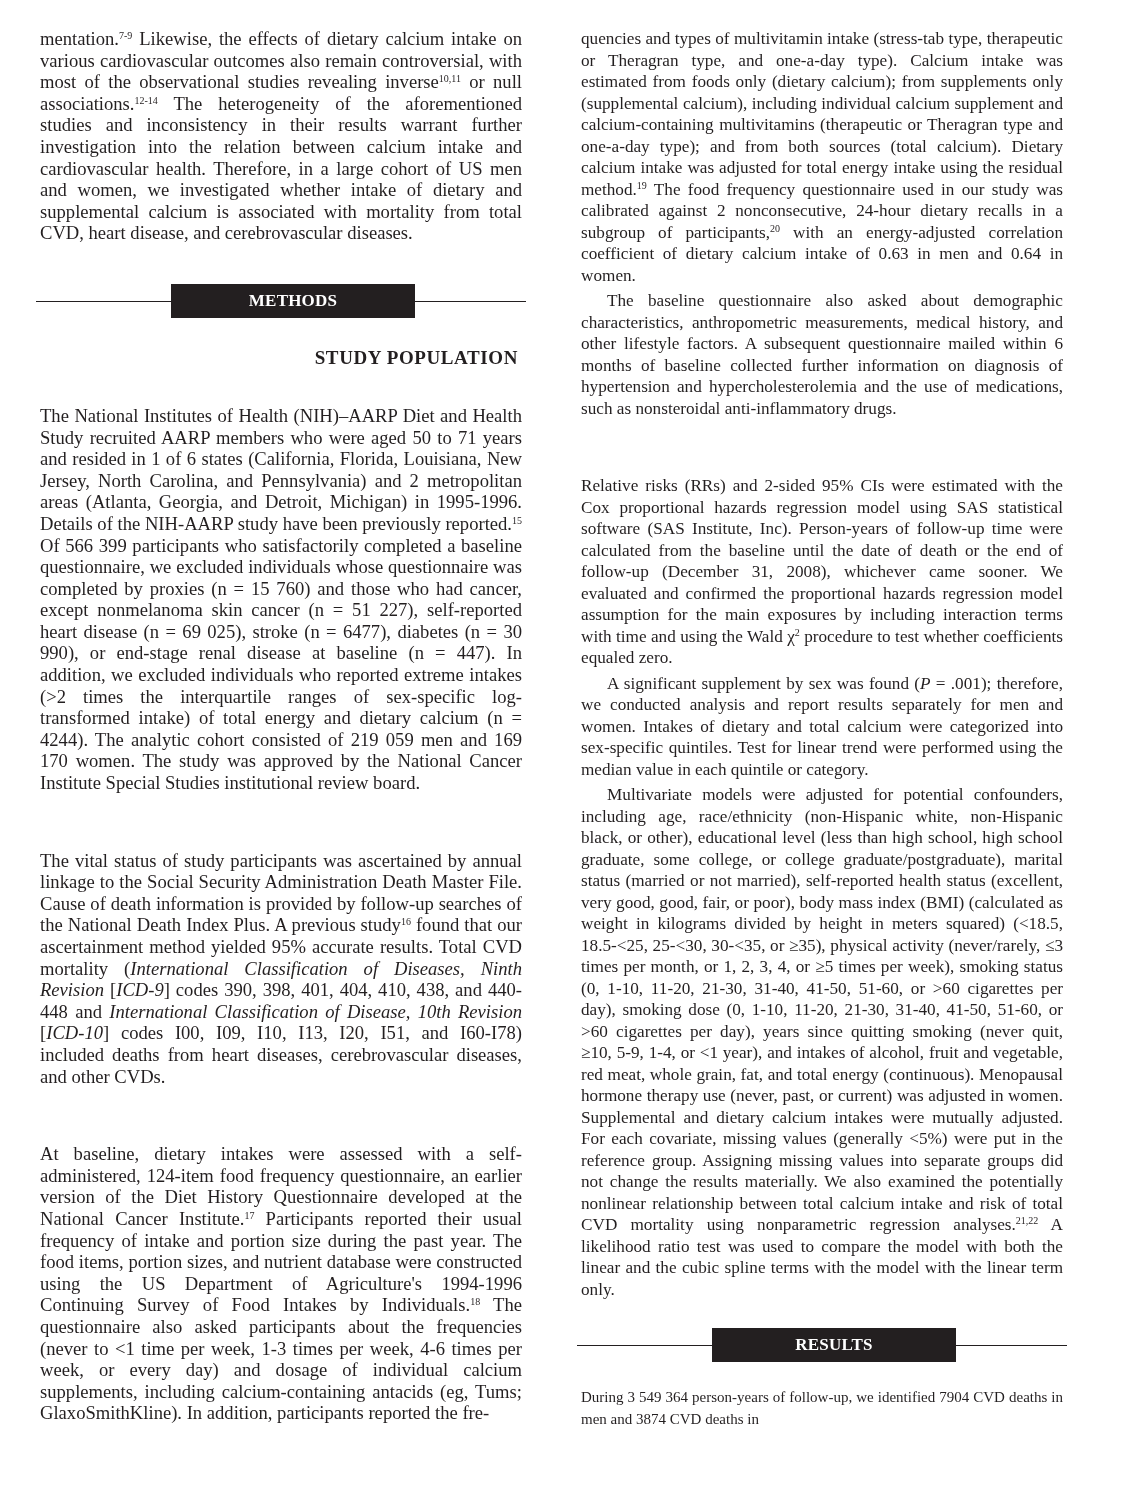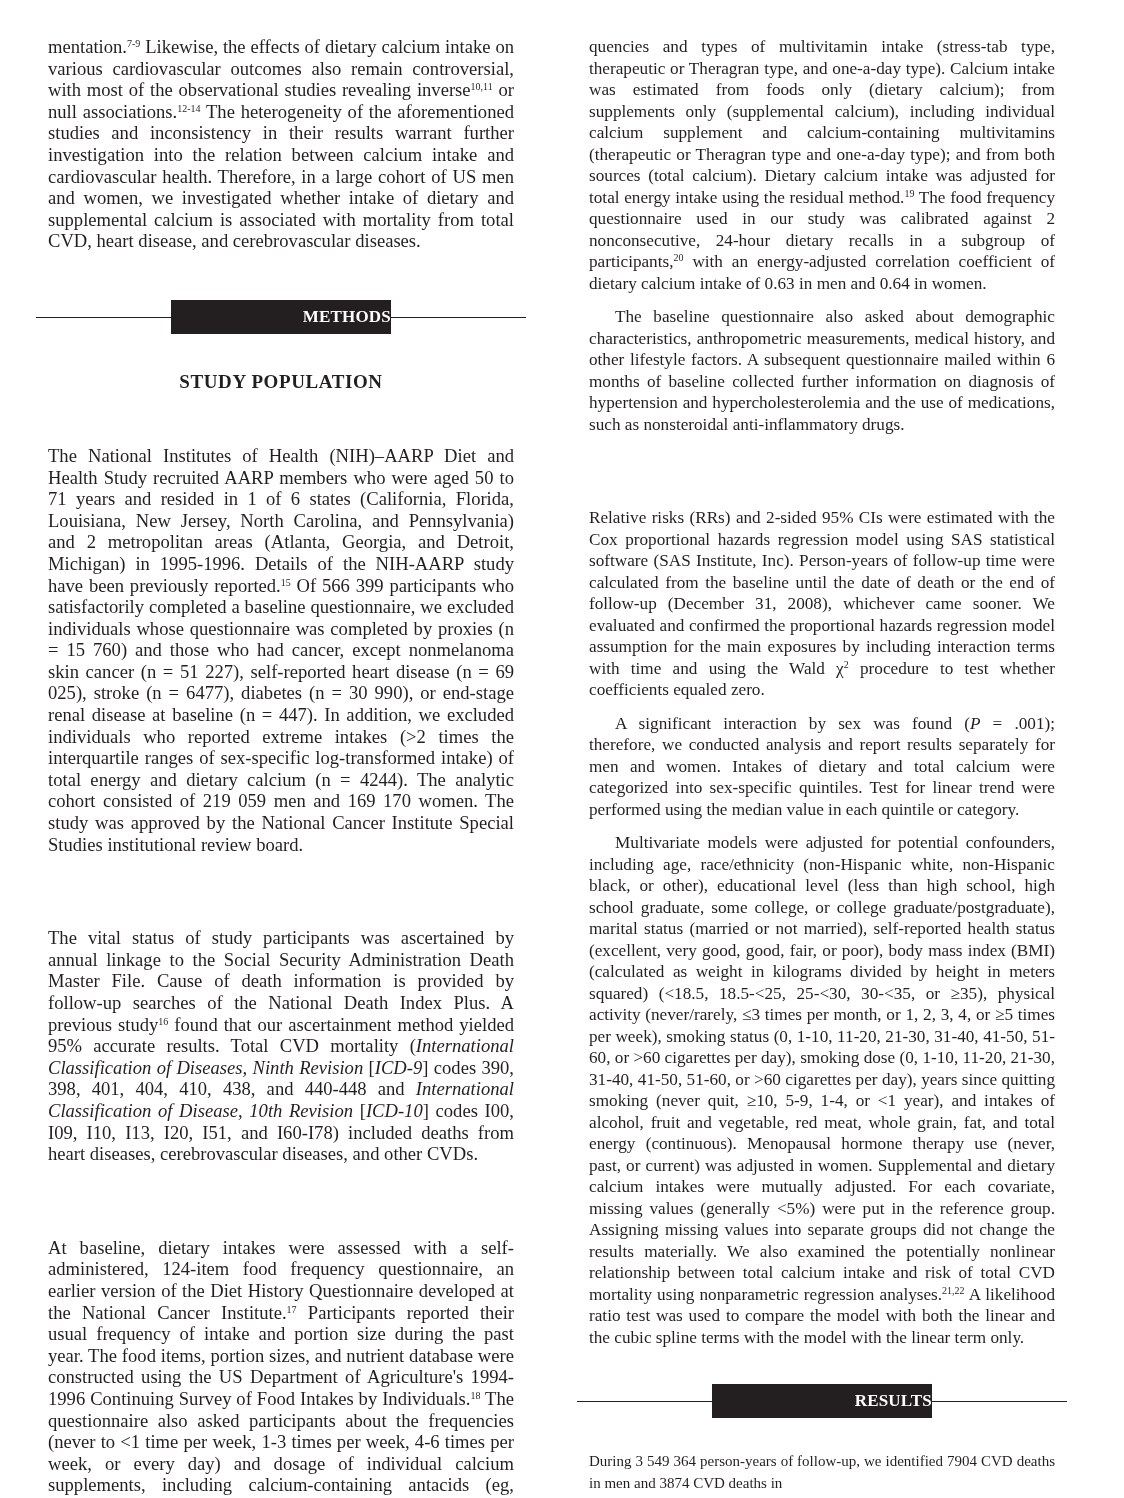--- a/index.html
+++ b/index.html
@@ -9,37 +9,37 @@
     color: #231f20;
   }
   .col {
     position: absolute; top: 24px;
     font-size: 18.6px; line-height: 21.6px;
     text-align: justify;
   }
   .col-left { left: 36px; width: 490px; }
   .col-right { left: 577px; width: 490px; }
   .col-right { font-size: 17.2px; line-height: 21.5px; font-family: Liberation Serif, serif; }
-  p { margin: 12px; }
+  p { margin: 4px; }
   p.indent { text-indent: 26px; }
   sup { font-size: 10px; line-height: 0; vertical-align: 6px; }
   .banner {
     position: relative; height: 34px; margin: 0;
   }
   .banner .rule {
     position: absolute; left: 0; right: 0; top: 17px; height: 1px; background: #231f20;
   }
   .banner .label {
-    position: absolute; left: 135px; width: 220px; top: 0; height: 34px;
-    background: #231f20; color: #ffffff; text-align: right;
+    position: absolute; left: 135px; width: 244px; top: 0; height: 34px;
+    background: #231f20; color: #ffffff; text-align: center;
     font-weight: bold; font-size: 17px; line-height: 34px; letter-spacing: 0.2px;
   }
   .subhead {
-    text-align: center; font-size: 19px; letter-spacing: 0.6px;
-    line-height: 23px; margin: 16px;
+    text-align: right; font-size: 19px; letter-spacing: 0.6px;
+    line-height: 23px; margin: 8px;
   }
   .gap-s { height: 20px; }
   .gap-m { height: 24px; }
   .gap-l { height: 36px; }
   .col-right .subhead { font-size: 18px; }
 </style>
 </head>
 <body>
 
 <div class="col col-left">
@@ -65,21 +65,21 @@
   <p><span>At baseline, dietary intakes were assessed with a self-administered, 124-item food frequency questionnaire, an earlier version of the Diet History Questionnaire developed at the National Cancer Institute.</span><sup>17</sup><span> Participants reported their usual frequency of intake and portion size during the past year. The food items, portion sizes, and nutrient database were constructed using the US Department of Agriculture's 1994-1996 Continuing Survey of Food Intakes by Individuals.</span><sup>18</sup><span> The questionnaire also asked participants about the frequencies (never to &lt;1 time per week, 1-3 times per week, 4-6 times per week, or every day) and dosage of individual calcium supplements, including calcium-containing antacids (eg, Tums; GlaxoSmithKline). In addition, participants reported the fre-</span></p>
 </div>
 
 <div class="col col-right">
   <p><span>quencies and types of multivitamin intake (stress-tab type, therapeutic or Theragran type, and one-a-day type). Calcium intake was estimated from foods only (dietary calcium); from supplements only (supplemental calcium), including individual calcium supplement and calcium-containing multivitamins (therapeutic or Theragran type and one-a-day type); and from both sources (total calcium). Dietary calcium intake was adjusted for total energy intake using the residual method.</span><sup>19</sup><span> The food frequency questionnaire used in our study was calibrated against 2 nonconsecutive, 24-hour dietary recalls in a subgroup of participants,</span><sup>20</sup><span> with an energy-adjusted correlation coefficient of dietary calcium intake of 0.63 in men and 0.64 in women.</span></p>
   <p class="indent">The baseline questionnaire also asked about demographic characteristics, anthropometric measurements, medical history, and other lifestyle factors. A subsequent questionnaire mailed within 6 months of baseline collected further information on diagnosis of hypertension and hypercholesterolemia and the use of medications, such as nonsteroidal anti-inflammatory drugs.</p>
 
   <div class="gap-m"></div>
   <div class="gap-m"></div>
   <p><span>Relative risks (RRs) and 2-sided 95% CIs were estimated with the Cox proportional hazards regression model using SAS statistical software (SAS Institute, Inc). Person-years of follow-up time were calculated from the baseline until the date of death or the end of follow-up (December 31, 2008), whichever came sooner. We evaluated and confirmed the proportional hazards regression model assumption for the main exposures by including interaction terms with time and using the Wald χ</span><sup>2</sup><span> procedure to test whether coefficients equaled zero.</span></p>
-  <p class="indent"><span>A significant interaction by sex was found (</span><i>P</i><span> = .001); therefore, we conducted analysis and report results separately for men and women. Intakes of dietary and total calcium were categorized into sex-specific quintiles. Test for linear trend were performed using the median value in each quintile or category.</span></p>
+  <p class="indent"><span>A significant supplement by sex was found (</span><i>P</i><span> = .001); therefore, we conducted analysis and report results separately for men and women. Intakes of dietary and total calcium were categorized into sex-specific quintiles. Test for linear trend were performed using the median value in each quintile or category.</span></p>
   <p class="indent"><span>Multivariate models were adjusted for potential confounders, including age, race/ethnicity (non-Hispanic white, non-Hispanic black, or other), educational level (less than high school, high school graduate, some college, or college graduate/postgraduate), marital status (married or not married), self-reported health status (excellent, very good, good, fair, or poor), body mass index (BMI) (calculated as weight in kilograms divided by height in meters squared) (&lt;18.5, 18.5-&lt;25, 25-&lt;30, 30-&lt;35, or ≥35), physical activity (never/rarely, ≤3 times per month, or 1, 2, 3, 4, or ≥5 times per week), smoking status (0, 1-10, 11-20, 21-30, 31-40, 41-50, 51-60, or &gt;60 cigarettes per day), smoking dose (0, 1-10, 11-20, 21-30, 31-40, 41-50, 51-60, or &gt;60 cigarettes per day), years since quitting smoking (never quit, ≥10, 5-9, 1-4, or &lt;1 year), and intakes of alcohol, fruit and vegetable, red meat, whole grain, fat, and total energy (continuous). Menopausal hormone therapy use (never, past, or current) was adjusted in women. Supplemental and dietary calcium intakes were mutually adjusted. For each covariate, missing values (generally &lt;5%) were put in the reference group. Assigning missing values into separate groups did not change the results materially. We also examined the potentially nonlinear relationship between total calcium intake and risk of total CVD mortality using nonparametric regression analyses.</span><sup>21,22</sup><span> A likelihood ratio test was used to compare the model with both the linear and the cubic spline terms with the model with the linear term only.</span></p>
 
   <div class="gap-m"></div>
   <div class="banner">
     <div class="rule"></div>
     <div class="label">RESULTS</div>
   </div>
   <div class="gap-s"></div>
   <p style="font-size:15px;line-height:22px;">During 3 549 364 person-years of follow-up, we identified 7904 CVD deaths in men and 3874 CVD deaths in</p>
 </div>

